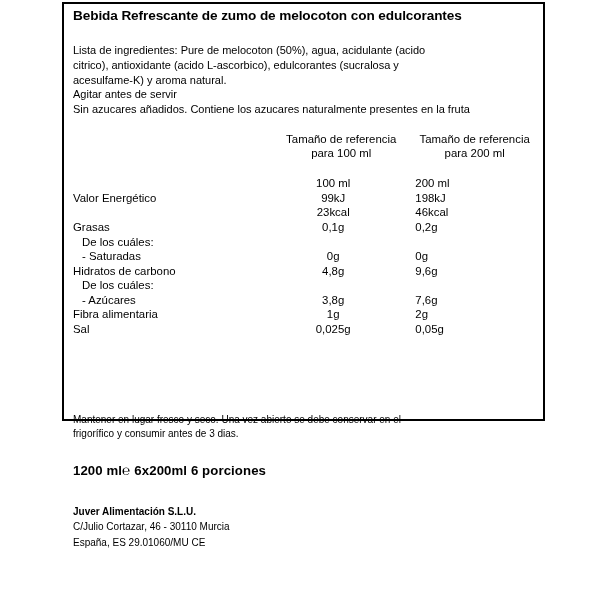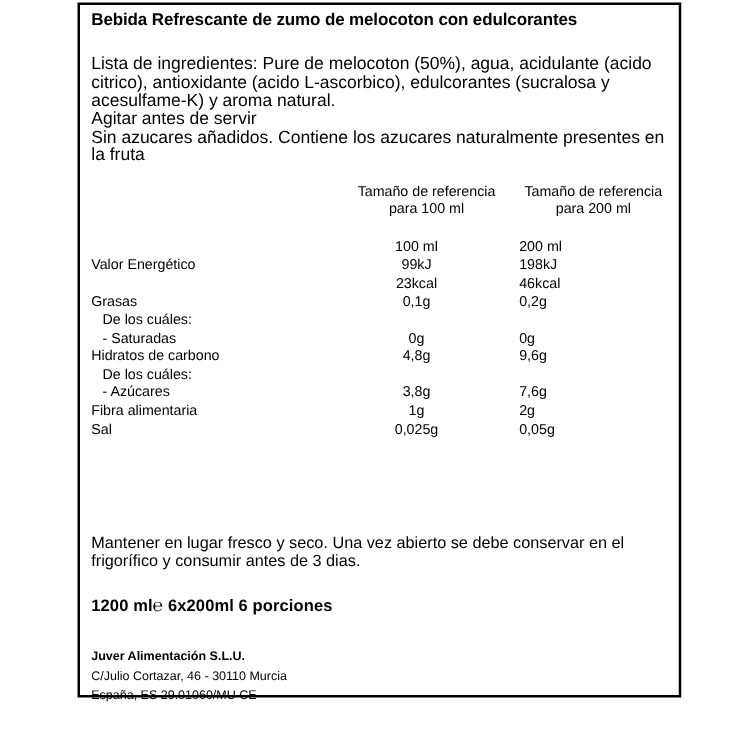--- a/index.html
+++ b/index.html
@@ -14,21 +14,21 @@
     font-family: "Liberation Sans", sans-serif;
     color: #000000;
     overflow: hidden;
   }
 
   #label-root {
     position: absolute;
     left: 62px;
     top: 2px;
     width: 483px;
-    height: 556px;
+    height: 419px;
     border: 2px solid #000000;
     box-sizing: border-box;
     background: #ffffff;
   }
 
   .pad {
     padding: 0 9px;
   }
 
   
@@ -37,21 +37,21 @@
     font-weight: bold;
     line-height: 1.35;
     letter-spacing: -0.1px;
     padding-top: 3px;
     white-space: nowrap;
   }
 
   
   .ingredients-block {
     margin-top: 18px;
-    font-size: 14px;
+    font-size: 11px;
     line-height: 14.6px;
   }
   .ing-line { white-space: pre-wrap; }
 
   
   .nutrition-table {
     margin-top: 17px;
     width: 100%;
     border-collapse: collapse;
     font-size: 11.4px;
@@ -76,21 +76,21 @@
   .col-v1.hdr-cell { padding-right: 14px !important; }
   .col-v2.hdr-cell { padding-right: 0 !important; }
 
   tr.spacer-row td { height: 14px; }
 
   .lbl-indent1 { padding-left: 9px !important; }
 
   
   .storage-block {
     margin-top: 76px;
-    font-size: 13px;
+    font-size: 10px;
     line-height: 14.6px;
   }
 
   .volume-line {
     margin-top: 20px;
     font-size: 13.2px;
     font-weight: bold;
     letter-spacing: 0.1px;
   }
   .emark { font-weight: normal; font-size: 14px; }

